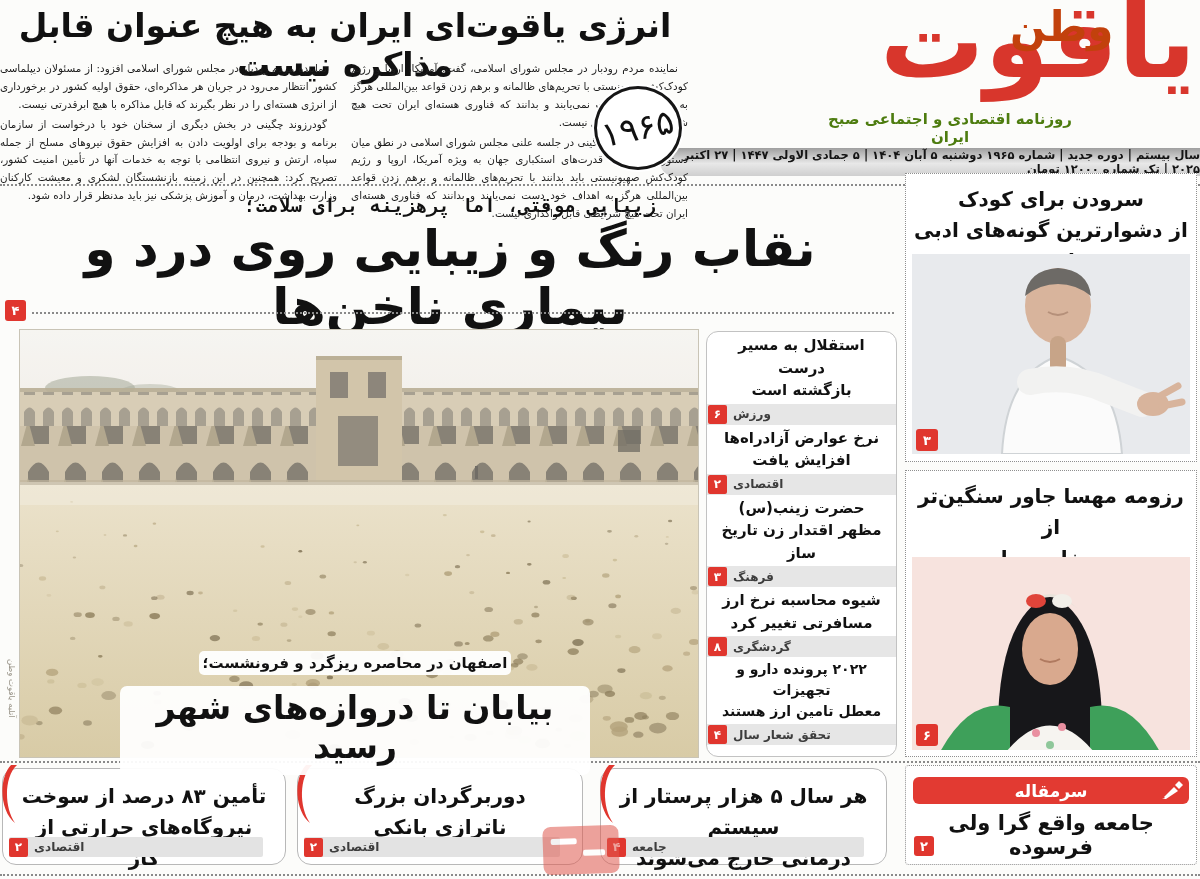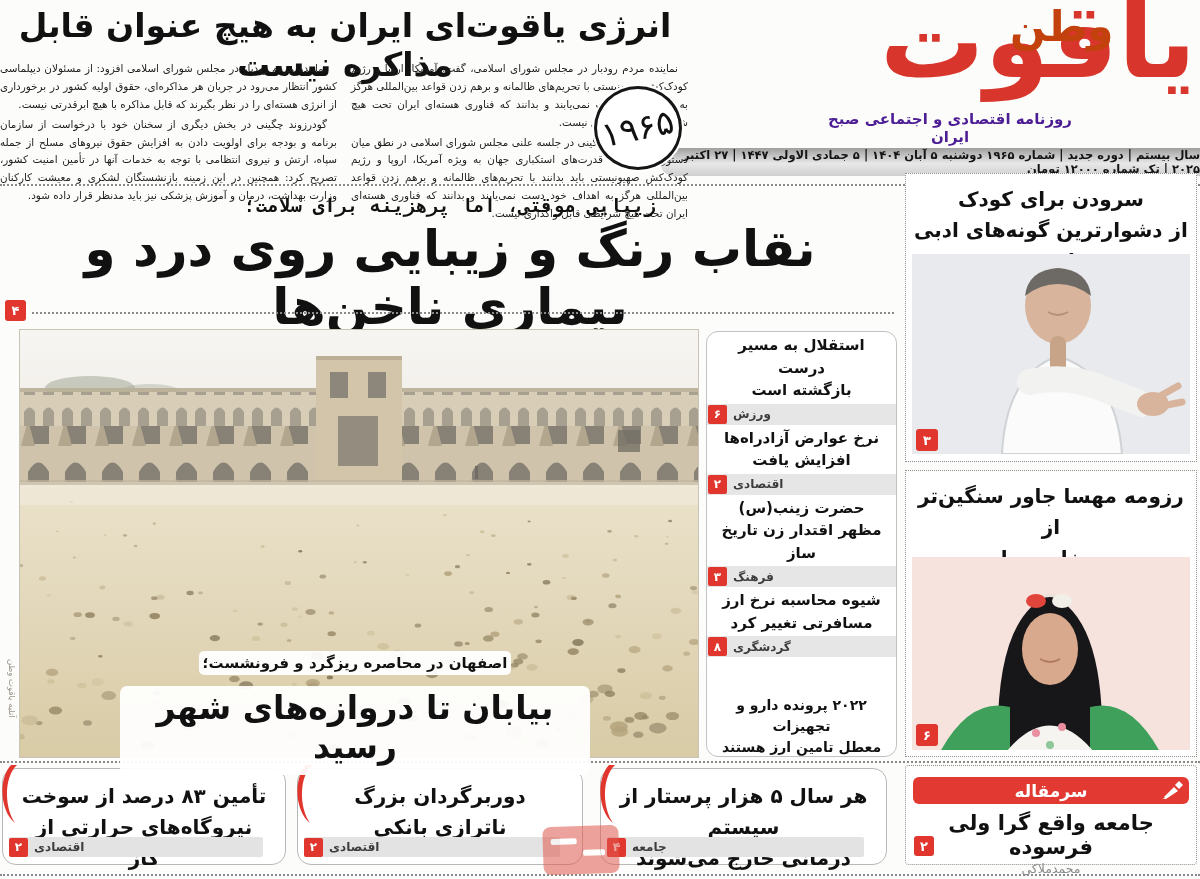--- a/index.html
+++ b/index.html
@@ -15,21 +15,21 @@
   .dotline{height:0;border-top:2px dotted #8a8a8a;}
   .badge{
     background:#e0362e;color:#fff;font-weight:bold;
     display:flex;align-items:center;justify-content:center;
     border-radius:3px;font-size:13px;line-height:1;
   }
   
   #masthead{top:0;left:690px;width:510px;height:148px;}
   #logo-main{position:absolute;top:-16px;right:4px;font-size:104px;font-weight:bold;color:#d8362c;letter-spacing:-4px;line-height:1.1;}
   #logo-sub{position:absolute;top:2px;left:320px;font-size:42px;font-weight:bold;color:#c2410c;}
-  #tagline{position:absolute;bottom:2px;left:130px;width:260px;text-align:center;font-size:15px;font-weight:bold;color:#4c1d95;}
+  #tagline{position:absolute;bottom:2px;left:130px;width:260px;text-align:center;font-size:15px;font-weight:bold;color:#4d7c0f;}
   #datestrip{
     top:148px;left:660px;width:540px;height:28px;
     background:linear-gradient(#9f9f9f,#e8e8e8 55%,#cfcfcf);
     border-radius:16px 0 0 16px;
     display:flex;align-items:center;justify-content:center;
     font-size:11.5px;font-weight:bold;color:#141414;
   }
   
   #top-headline{top:6px;right:510px;left:0;width:auto;text-align:center;font-size:33px;font-weight:900;letter-spacing:-1px;}
   #top-body{top:60px;left:0;width:688px;height:120px;display:flex;gap:14px;}
@@ -386,21 +386,21 @@
     </div>
     <div class="litem">
       <div class="lhead preline">شیوه محاسبه نرخ ارز
 مسافرتی تغییر کرد</div>
       <div class="lstrip">
         <span class="badge">۸</span>
         <span class="lcat">گردشگری</span>
       </div>
     </div>
     <div class="litem">
-      <div class="lhead preline" style="font-size:14px;margin-top:36px;">۲۰۲۲ پرونده دارو و تجهیزات
+      <div class="lhead preline" style="font-size:14px;">۲۰۲۲ پرونده دارو و تجهیزات
 معطل تامین ارز هستند</div>
       <div class="lstrip">
         <span class="badge">۴</span>
         <span class="lcat">تحقق شعار سال</span>
       </div>
     </div>
     <div class="litem">
       <div class="lhead">
         <span id="jahad-logo">جهادتبیین</span>
       </div>
@@ -499,18 +499,17 @@
   <div class="abs" id="edbox">
     <div id="edstrip">
       <svg width="24" height="22" viewBox="0 0 24 22">
         <path d="M2,19 L14,7 L18,11 L6,19 Z" fill="#fff"></path>
         <path d="M15,5 L19,1 L23,5 L19,9 Z" fill="#fff"></path>
         <path d="M2,19 L5,18 L3,16 Z" fill="#e23a32"></path>
       </svg>
       <span>سرمقاله</span>
     </div>
     <div id="edhead">جامعه واقع گرا ولی فرسوده</div>
-    <div id="edby">محمدملاکی</div>
     <span class="badge" id="edbadge">۲</span>
   </div>
 
   <div class="abs dotline" id="sep-end"></div>
 </div>
 
 </body></html>

